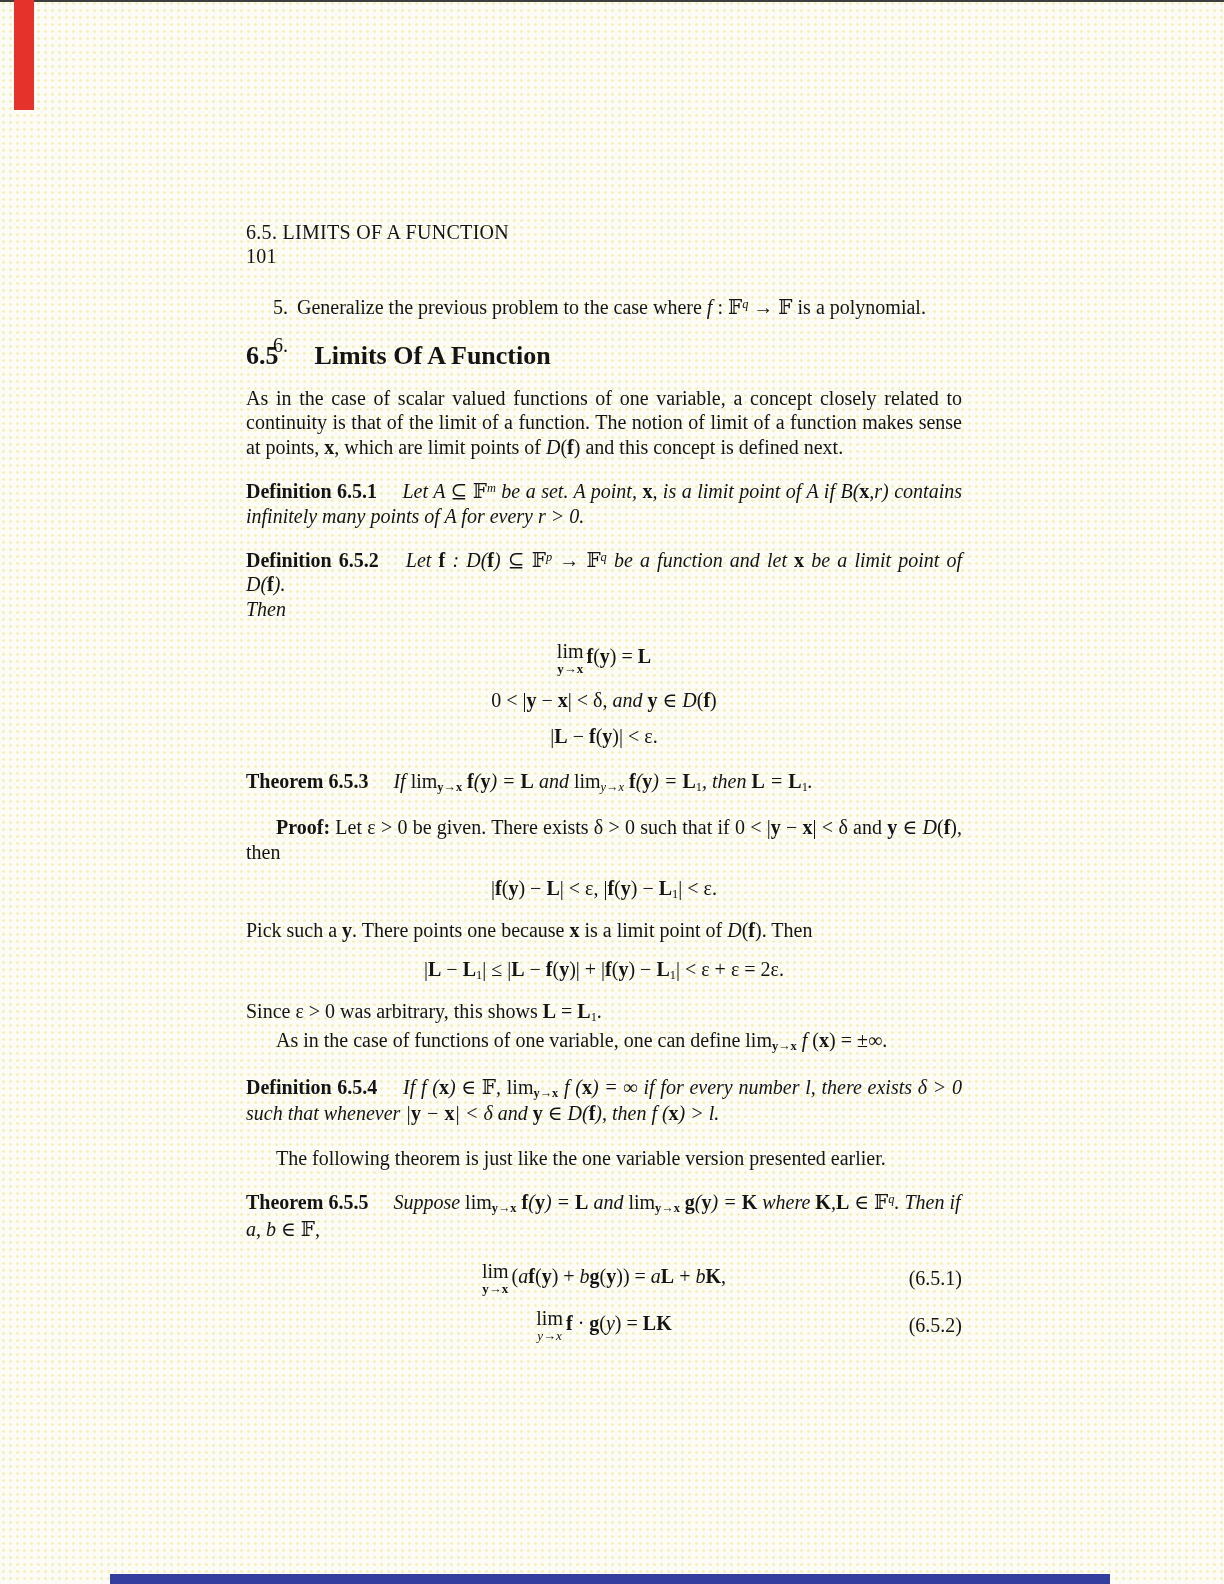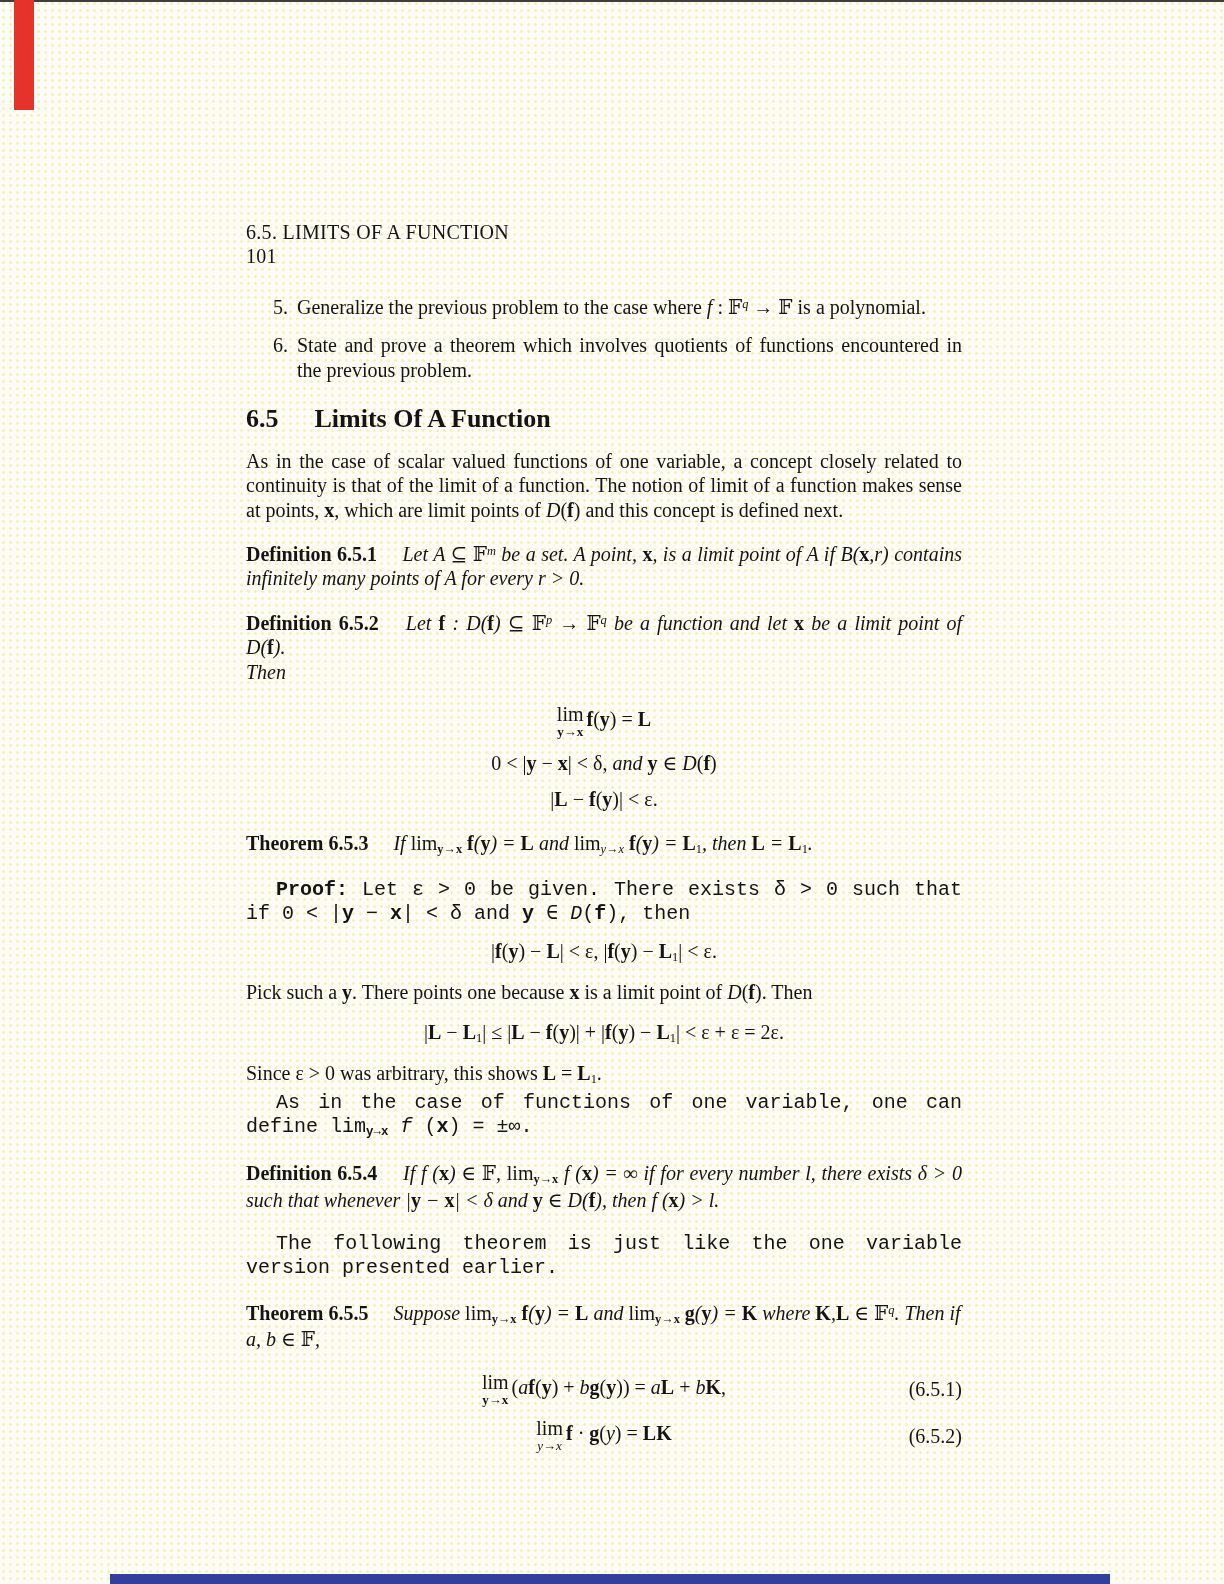--- a/index.html
+++ b/index.html
@@ -17,21 +17,21 @@
   .content{position:absolute;left:246px;top:220px;width:716px;font-size:20px;line-height:1.22;}
   .running-header{display:flex;justify-content:space-between;align-items:baseline;margin-bottom:26px;letter-spacing:.3px;flex-direction:column;}
   .item{position:relative;padding-left:51px;margin:14px 0;text-align:justify;}
   .inum{position:absolute;left:27px;}
   .h2{margin:22px 0 10px;font-size:26px;font-weight:700;line-height:1.15;}
   .h2num{margin-right:36px;}
   .para{margin:15px 0;text-align:justify;}
   .para.labeled{margin:20px 0;}
   .para.tb{margin-bottom:3px;}
   .para.tt{margin-top:3px;}
-  .ind{text-indent:30px;font-family:Liberation Mono, monospace;}
+  .ind{text-indent:30px;}
   .label{font-weight:700;margin-right:20px;font-style:normal;}
   .eqrow{margin:12px 0;position:relative;text-align:center;}
   .eq{display:inline-block;}
   .eqtag{position:absolute;right:0;top:50%;transform:translateY(-50%);text-align:center;}
   .it{font-style:italic;}
   .b{font-weight:700;}
   .up{font-style:normal;}
   .sub{font-size:.62em;vertical-align:-.28em;}
   .sup{font-size:.62em;vertical-align:.45em;}
   .bb{font-family:"DejaVu Serif","DejaVu Sans",serif;font-style:normal;}
@@ -45,21 +45,21 @@
 <div class="red-mark"></div>
 <div class="blue-mark"></div>
 
 <div class="content">
   <div class="running-header">
     <span>6.5. LIMITS OF A FUNCTION</span>
     <span>101</span>
   </div>
   <div>
       <div class="item"><span class="inum">5.</span><span><span>Generalize the previous problem to the case where </span><span class="it">f</span><span> : </span><span class="bb">𝔽</span><span class="sup it">q</span><span> → </span><span class="bb">𝔽</span><span> is a polynomial.</span></span></div>
-      <div class="item"><span class="inum">6.</span><span><span>State and prove a theorem which involves quotients of functions encountered in the previous problem.</span></span></div>
+      <div class="item"><span class="inum">6.</span></div>
       <div class="h2"><span class="h2num">6.5</span><span>Limits Of A Function</span></div>
       <div class="para "><span class=""><span>As in the case of scalar valued functions of one variable, a concept closely related to continuity is that of the limit of a function. The notion of limit of a function makes sense at points, </span><span class="b">x</span><span>, which are limit points of </span><span class="it">D</span><span>(</span><span class="b">f</span><span>) and this concept is defined next.</span></span></div>
       <div class="para  labeled"><span class="label">Definition 6.5.1</span> <span class="it"><span>Let A ⊆ </span><span class="bb">𝔽</span><span class="sup">m</span><span> be a set. A point, </span><span class="b up">x</span><span>, is a limit point of A if B(</span><span class="b up">x</span><span>,r) contains infinitely many points of A for every r &gt; 0.</span></span></div>
       <div class="para  labeled"><span class="label">Definition 6.5.2</span> <span class="it"><span>Let </span><span class="b up">f</span><span> : D(</span><span class="b up">f</span><span>) ⊆ </span><span class="bb">𝔽</span><span class="sup">p</span><span> → </span><span class="bb">𝔽</span><span class="sup">q</span><span> be a function and let </span><span class="b up">x</span><span> be a limit point of D(</span><span class="b up">f</span><span>).</span><br><span>Then</span></span></div>
       <div class="eqrow"><span class="eq"><span class="lim">
             <span>lim</span>
             <span class="lbot b">y→x</span>
           </span><span class="b">f</span><span>(</span><span class="b">y</span><span>) = </span><span class="b">L</span></span></div>
       <div class="eqrow"><span class="eq"><span>0 &lt; |</span><span class="b">y</span><span> − </span><span class="b">x</span><span>| &lt; δ, </span><span class="it">and </span><span class="b">y</span><span> ∈ </span><span class="it">D</span><span>(</span><span class="b">f</span><span>)</span></span></div>
       <div class="eqrow"><span class="eq"><span>|</span><span class="b">L</span><span> − </span><span class="b">f</span><span>(</span><span class="b">y</span><span>)| &lt; ε.</span></span></div>

